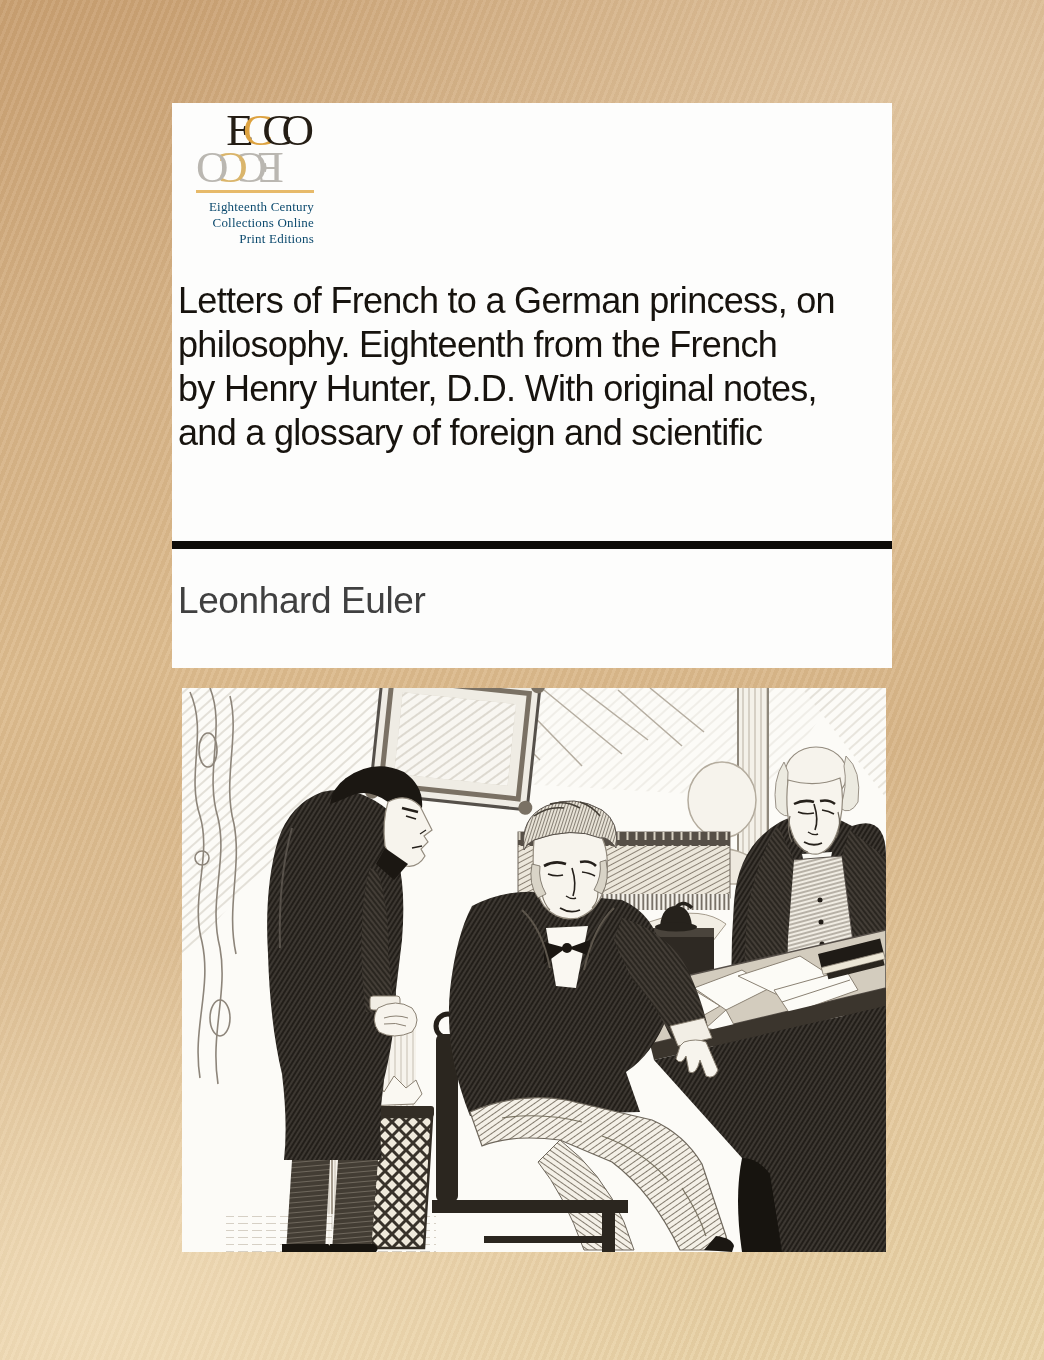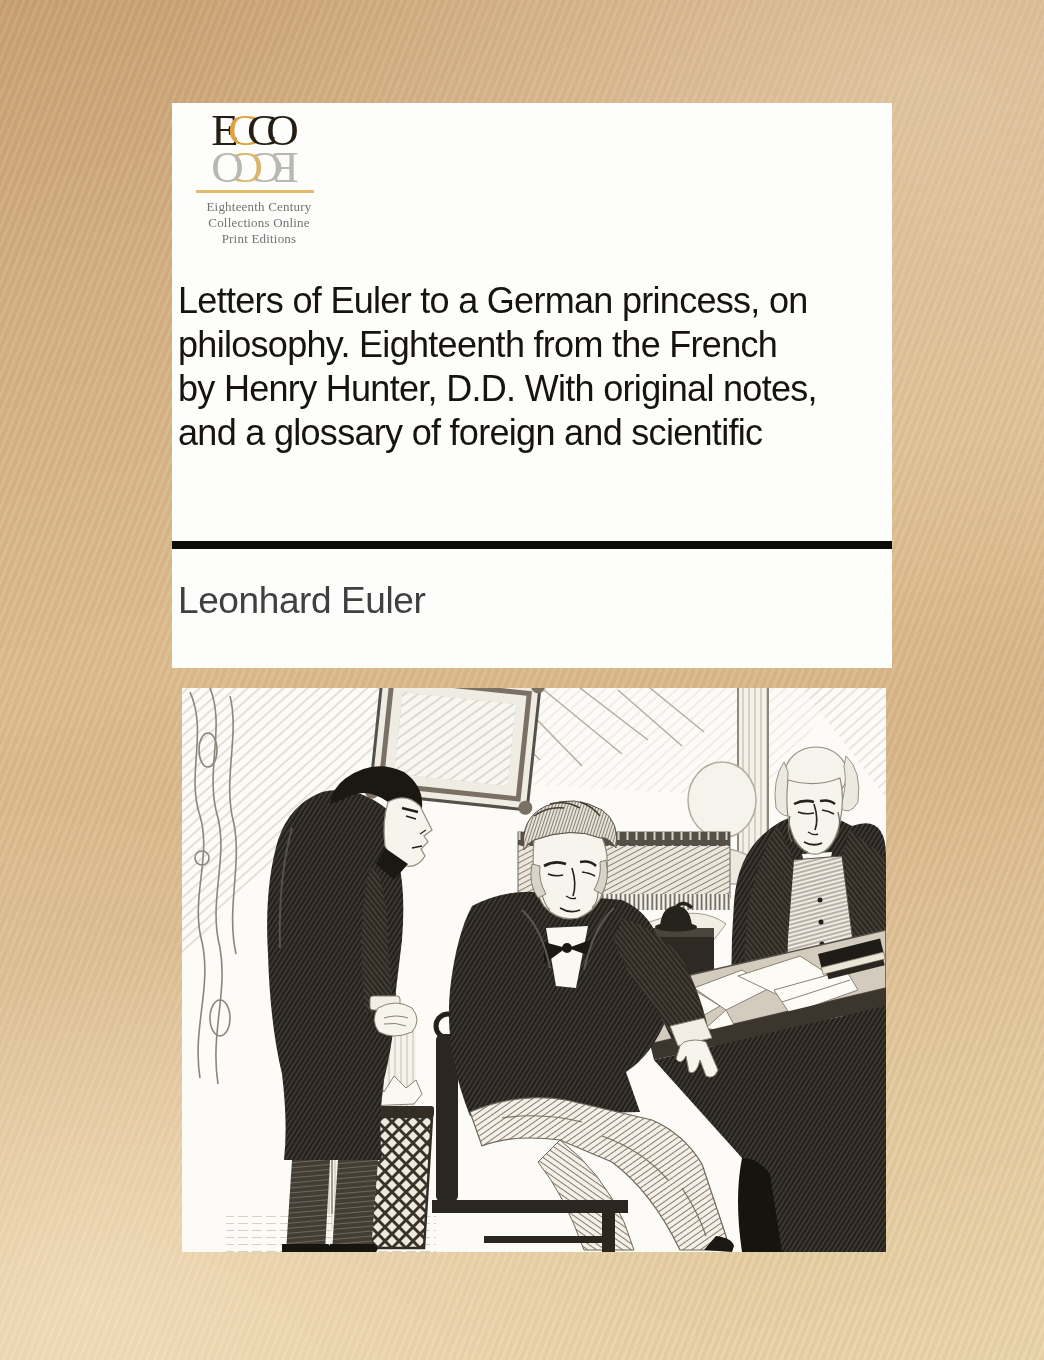--- a/index.html
+++ b/index.html
@@ -14,29 +14,29 @@
       radial-gradient(120% 70% at 88% 6%, rgba(255,246,226,.28), rgba(255,246,226,0) 60%),
       radial-gradient(110% 70% at 8% 96%, rgba(255,243,216,.45), rgba(255,243,216,0) 55%),
       repeating-linear-gradient(112deg, rgba(255,255,255,.06) 0 3px, rgba(122,88,44,.05) 3px 7px),
       linear-gradient(165deg, #c9a072 0%, #d4b084 20%, #ddbc8f 42%, #d8b689 60%, #e4c99e 82%, #ead5aa 100%);
   }
   .panel{
     position:absolute;left:172px;top:103px;width:720px;height:565px;
     background:#fdfdfc;
   }
   
-  .logo{position:absolute;left:24px;top:10px;width:118px;text-align:center;
+  .logo{position:absolute;left:24px;top:10px;width:118px;text-align:right;
         font-family:"Liberation Serif", serif;}
   .logo-word{font-size:45px;line-height:.78;letter-spacing:-0.24em;
              color:#241d14;white-space:nowrap;padding-right:.24em;}
   .gold{color:#dda23f;}
   .logo-reflect{transform:rotate(180deg);color:#b7b4ae;margin-top:2px;opacity:.95;}
   .logo-reflect .gold{color:#d9b264;}
   .logo-rule{height:3px;background:#e7ba6a;margin:5px 0 6px 0;}
-  .logo-lines{font-size:13px;line-height:16px;color:#737373;letter-spacing:.2px;margin-left:8px;}
+  .logo-lines{font-size:13px;line-height:16px;color:#0c4a6e;letter-spacing:.2px;margin-left:8px;}
   
   .category{position:absolute;left:138px;top:50px;width:575px;
             font-size:37px;letter-spacing:-.8px;color:#17130e;white-space:nowrap;}
   .title{position:absolute;left:6px;top:176px;width:710px;
          font-size:36px;line-height:44px;letter-spacing:-.7px;color:#17130e;}
   .divider{position:absolute;left:0;top:438px;width:720px;height:8px;background:#0d0b08;}
   .author{position:absolute;left:6px;top:476px;font-size:37px;line-height:44px;
           letter-spacing:-.4px;color:#404040;}
   
   .illustration{position:absolute;left:182px;top:688px;width:704px;height:564px;
@@ -56,21 +56,21 @@
       <div class="logo-rule"></div>
       <div class="logo-lines">
         <div>Eighteenth Century</div>
         <div>Collections Online</div>
         <div>Print Editions</div>
       </div>
     </div>
 
 
     <div class="title">
-      <div>Letters of Euler to a German princess, on</div>
+      <div>Letters of French to a German princess, on</div>
       <div>philosophy. Eighteenth from the French</div>
       <div>by Henry Hunter, D.D. With original notes,</div>
       <div>and a glossary of foreign and scientific</div>
     </div>
 
     <div class="divider"></div>
 
     <div class="author">Leonhard Euler</div>
   </div>
 

